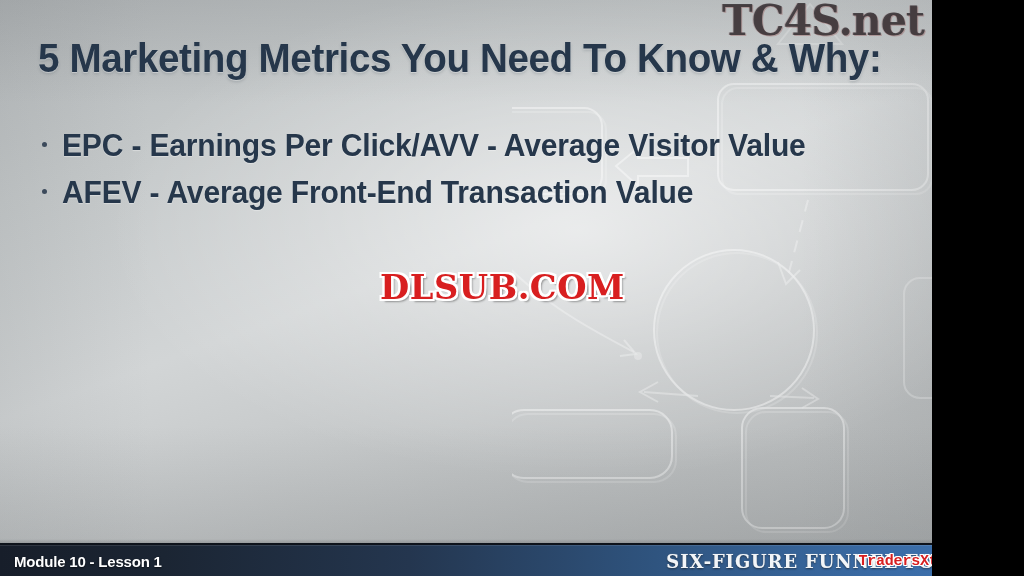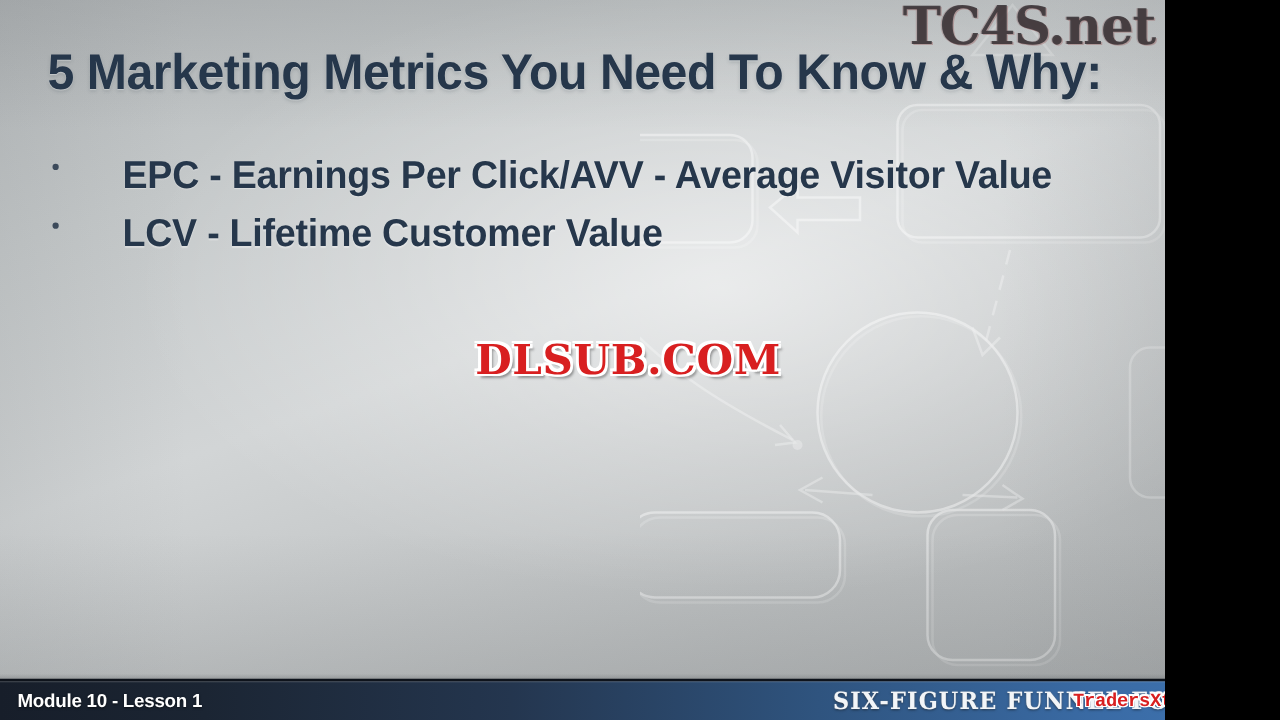--- a/index.html
+++ b/index.html
@@ -61,24 +61,23 @@
 
   
   .bullets {
     position: absolute;
     left: 38px;
     top: 122px;
     width: 960px;
   }
   .bullet-row {
     display: flex;
-    align-items: flex-start;
+    align-items: center;
     height: 47px;
     white-space: nowrap;
-    gap: 36px;
   }
   .bullet-dot {
     width: 24px;
     flex: 0 0 24px;
     color: #2b3a4d;
     font-size: 26px;
     line-height: 1;
     text-align: left;
     position: relative;
     top: -2px;
@@ -254,26 +253,26 @@
   <div class="title">5 Marketing Metrics You Need To Know &amp; Why:</div>
 
   <div class="bullets">
 
     <div class="bullet-row">
       <span class="bullet-dot"></span>
       <span class="bullet-text">EPC - Earnings Per Click/AVV - Average Visitor Value</span>
     </div>
 
 
-
-
     <div class="bullet-row">
       <span class="bullet-dot"></span>
-      <span class="bullet-text">LCV - Lifetime Customer Value</span>
+      <span class="bullet-text">AFEV - Average Front-End Transaction Value</span>
     </div>
+
+
 
   </div>
 
   <div class="wm-tc4s">TC4S.net</div>
   <div class="wm-dlsub">DLSUB.COM</div>
 
   <div class="footer-shadow"></div>
   <div class="footer">
     <div class="footer-left">Module 10 - Lesson 1</div>
     <div class="footer-brand">SIX-FIGURE FUNNEL FORMULA</div>

